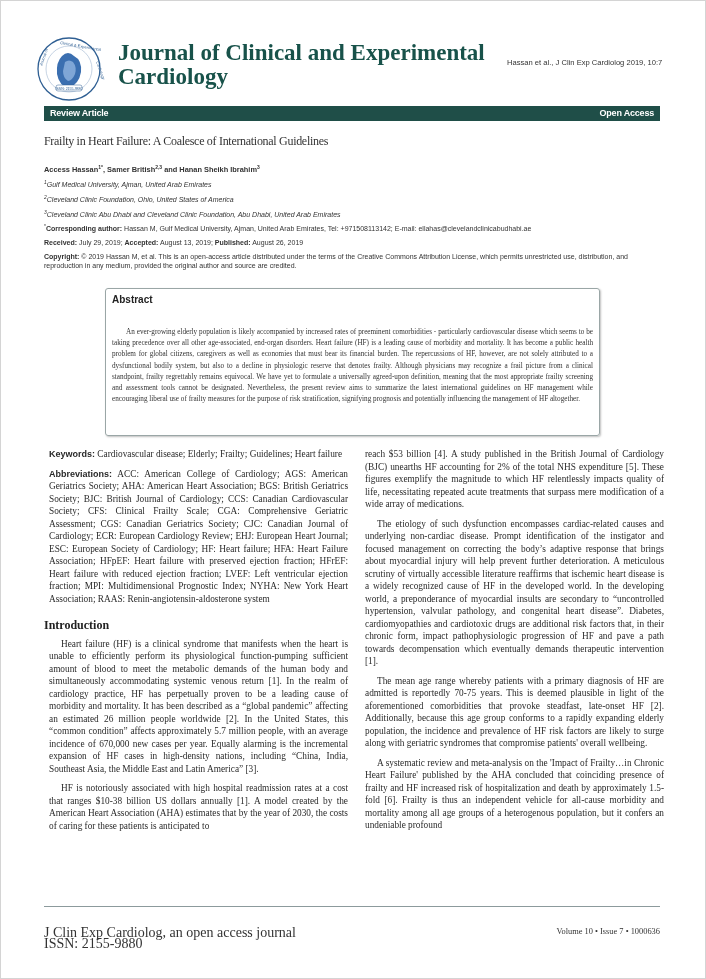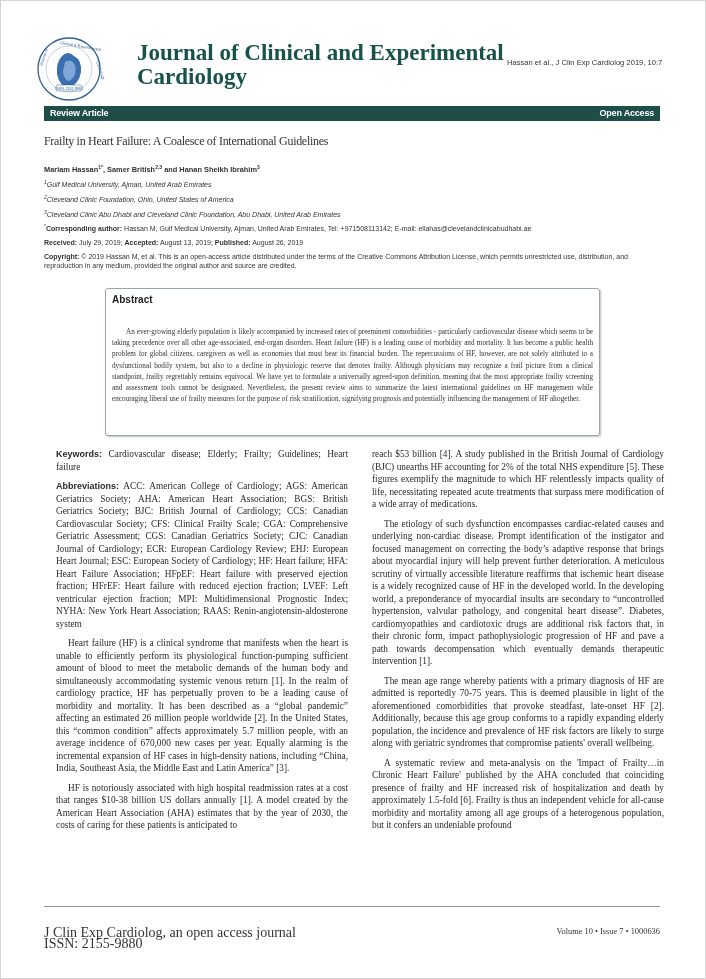--- a/index.html
+++ b/index.html
@@ -20,21 +20,20 @@
   }
   .logo {
     position: absolute; left: 0; top: 0; width: 74px; height: 66px;
   }
   .journal-title {
     position: absolute; left: 86px; top: 5px;
     font-family: "Liberation Serif", serif;
     font-weight: bold; font-size: 23px; line-height: 24px;
     color: #18524a;
     width: 370px;
-    margin-left: 19px;
   }
   .citation {
     position: absolute; left: 440px; top: 22px;
     font-family: "Liberation Sans", sans-serif;
     font-size: 7.6px; color: #333;
     white-space: nowrap;
     padding-left: 35px;
   }
   .banner {
     position: absolute; left: 44px; top: 106px; width: 616px; height: 15px;
@@ -91,21 +90,21 @@
 
   
   .col {
     position: absolute; top: 448px; width: 304px;
     font-family: "Liberation Serif", serif;
     font-size: 9.3px; line-height: 12.5px; color: #2a2a2a;
     text-align: justify;
   }
   .col-left { left: 44px; }
   .col-right { left: 360px; }
-  .col p { margin: 0 0 7px 12px; }
+  .col p { margin: 0 0 7px 5px; }
   .col p.indent { text-indent: 12px; }
   .label-sans {
     font-family: "Liberation Sans", sans-serif; font-weight: bold; font-size: 9px;
   }
   .section-heading {
     font-family: "Liberation Serif", serif; font-weight: bold; font-size: 12px;
     margin: 14px 0 6px 0; color: #222;
   }
 
   
@@ -149,21 +148,21 @@
 </div>
 
 <div class="banner">
   <span class="left">Review Article</span>
   <span class="right">Open Access</span>
 </div>
 
 <h1 class="article-title" style="margin:0;">Frailty in Heart Failure: A Coalesce of International Guidelines</h1>
 
 <div class="meta authors">
-  <span>Mariam Hassan</span><sup>1*</sup><span>, </span><span>Samer British</span><sup>2,3</sup><span> and </span><span>Hanan Sheikh Ibrahim</span><sup>3</sup>
+  <span>Access Hassan</span><sup>1*</sup><span>, </span><span>Samer British</span><sup>2,3</sup><span> and </span><span>Hanan Sheikh Ibrahim</span><sup>3</sup>
 </div>
 
 <div class="meta aff aff1"><sup>1</sup><span>Gulf Medical University, Ajman, United Arab Emirates</span></div>
 <div class="meta aff aff2"><sup>2</sup><span>Cleveland Clinic Foundation, Ohio, United States of America</span></div>
 <div class="meta aff aff3"><sup>3</sup><span>Cleveland Clinic Abu Dhabi and Cleveland Clinic Foundation, Abu Dhabi, United Arab Emirates</span></div>
 
 <div class="meta corr">
   <sup>*</sup><b>Corresponding author:</b><span> Hassan M, Gulf Medical University, Ajman, United Arab Emirates, Tel: +971508113142; E-mail: ellahas@clevelandclinicabudhabi.ae</span>
 </div>
 
@@ -176,20 +175,21 @@
 </div>
 
 <div class="abstract-box">
   <div class="abstract-heading">Abstract</div>
   <div class="abstract-text">An ever-growing elderly population is likely accompanied by increased rates of preeminent comorbidities - particularly cardiovascular disease which seems to be taking precedence over all other age-associated, end-organ disorders. Heart failure (HF) is a leading cause of morbidity and mortality. It has become a public health problem for global citizens, caregivers as well as economies that must bear its financial burden. The repercussions of HF, however, are not solely attributed to a dysfunctional bodily system, but also to a decline in physiologic reserve that denotes frailty. Although physicians may recognize a frail picture from a clinical standpoint, frailty regrettably remains equivocal. We have yet to formulate a universally agreed-upon definition, meaning that the most appropriate frailty screening and assessment tools cannot be designated. Nevertheless, the present review aims to summarize the latest international guidelines on HF management while encouraging liberal use of frailty measures for the purpose of risk stratification, signifying prognosis and potentially influencing the management of HF altogether.</div>
 </div>
 
 <div class="col col-left">
   <p><span class="label-sans">Keywords:</span><span> Cardiovascular disease; Elderly; Frailty; Guidelines; Heart failure</span></p>
   <p><span class="label-sans">Abbreviations:</span><span> ACC: American College of Cardiology; AGS: American Geriatrics Society; AHA: American Heart Association; BGS: British Geriatrics Society; BJC: British Journal of Cardiology; CCS: Canadian Cardiovascular Society; CFS: Clinical Frailty Scale; CGA: Comprehensive Geriatric Assessment; CGS: Canadian Geriatrics Society; CJC: Canadian Journal of Cardiology; ECR: European Cardiology Review; EHJ: European Heart Journal; ESC: European Society of Cardiology; HF: Heart failure; HFA: Heart Failure Association; HFpEF: Heart failure with preserved ejection fraction; HFrEF: Heart failure with reduced ejection fraction; LVEF: Left ventricular ejection fraction; MPI: Multidimensional Prognostic Index; NYHA: New York Heart Association; RAAS: Renin-angiotensin-aldosterone system</span></p>
+  <div class="section-heading">Introduction</div>
   <p class="indent">Heart failure (HF) is a clinical syndrome that manifests when the heart is unable to efficiently perform its physiological function-pumping sufficient amount of blood to meet the metabolic demands of the human body and simultaneously accommodating systemic venous return [1]. In the realm of cardiology practice, HF has perpetually proven to be a leading cause of morbidity and mortality. It has been described as a “global pandemic” affecting an estimated 26 million people worldwide [2]. In the United States, this “common condition” affects approximately 5.7 million people, with an average incidence of 670,000 new cases per year. Equally alarming is the incremental expansion of HF cases in high-density nations, including “China, India, Southeast Asia, the Middle East and Latin America” [3].</p>
   <p class="indent">HF is notoriously associated with high hospital readmission rates at a cost that ranges $10-38 billion US dollars annually [1]. A model created by the American Heart Association (AHA) estimates that by the year of 2030, the costs of caring for these patients is anticipated to</p>
 </div>
 
 <div class="col col-right">
   <p>reach $53 billion [4]. A study published in the British Journal of Cardiology (BJC) unearths HF accounting for 2% of the total NHS expenditure [5]. These figures exemplify the magnitude to which HF relentlessly impacts quality of life, necessitating repeated acute treatments that surpass mere modification of a wide array of medications.</p>
   <p class="indent">The etiology of such dysfunction encompasses cardiac-related causes and underlying non-cardiac disease. Prompt identification of the instigator and focused management on correcting the body’s adaptive response that brings about myocardial injury will help prevent further deterioration. A meticulous scrutiny of virtually accessible literature reaffirms that ischemic heart disease is a widely recognized cause of HF in the developed world. In the developing world, a preponderance of myocardial insults are secondary to “uncontrolled hypertension, valvular pathology, and congenital heart disease”. Diabetes, cardiomyopathies and cardiotoxic drugs are additional risk factors that, in their chronic form, impact pathophysiologic progression of HF and pave a path towards decompensation which eventually demands therapeutic intervention [1].</p>
   <p class="indent">The mean age range whereby patients with a primary diagnosis of HF are admitted is reportedly 70-75 years. This is deemed plausible in light of the aforementioned comorbidities that provoke steadfast, late-onset HF [2]. Additionally, because this age group conforms to a rapidly expanding elderly population, the incidence and prevalence of HF risk factors are likely to surge along with geriatric syndromes that compromise patients' overall wellbeing.</p>
   <p class="indent">A systematic review and meta-analysis on the 'Impact of Frailty…in Chronic Heart Failure' published by the AHA concluded that coinciding presence of frailty and HF increased risk of hospitalization and death by approximately 1.5-fold [6]. Frailty is thus an independent vehicle for all-cause morbidity and mortality among all age groups of a heterogenous population, but it confers an undeniable profound</p>
 </div>

